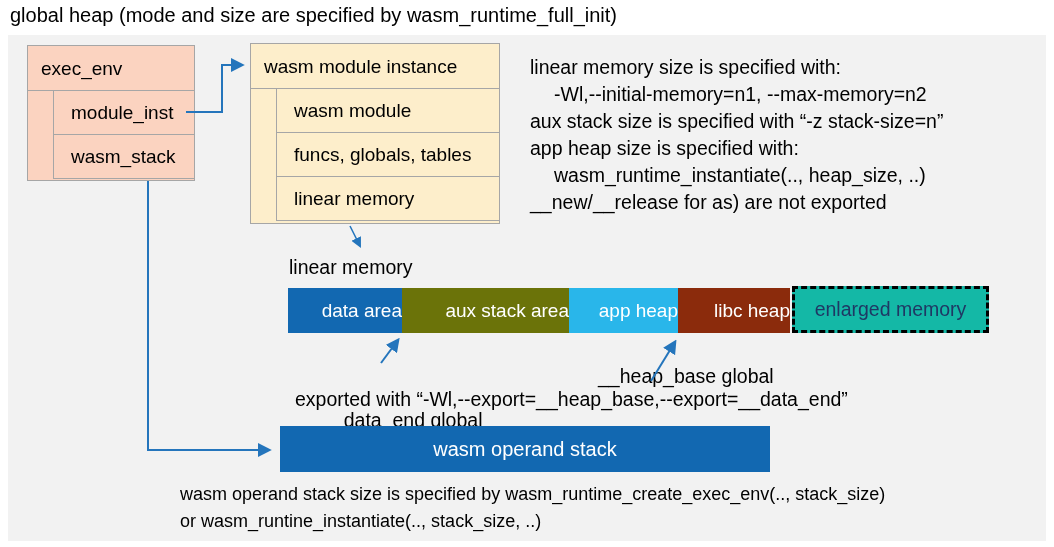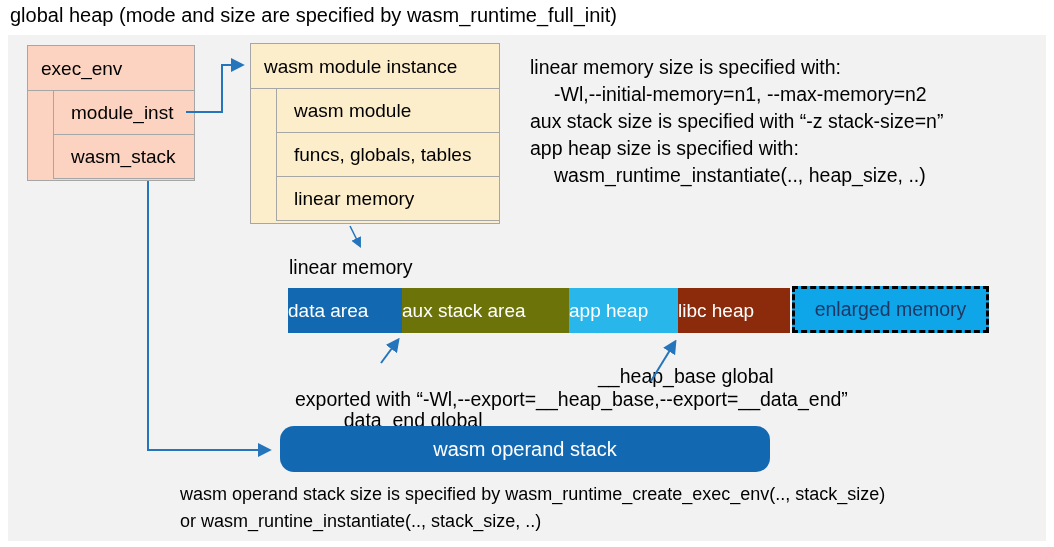--- a/index.html
+++ b/index.html
@@ -22,34 +22,34 @@
   #module-instance{left:250px;top:43px;width:250px;height:181px;}
 
   
   #notes-right{left:530px;top:54px;width:505px;font-size:19.5px;line-height:27px;}
   #notes-right .line{white-space:nowrap;}
   #notes-right .indent{padding-left:24px;}
 
   
   #lm-label{left:289px;top:256px;font-size:19.5px;}
   #lm-bar{left:288px;top:288px;height:45px;display:flex;}
-  .mem-seg{height:45px;display:flex;align-items:center;justify-content:flex-start;
+  .mem-seg{height:45px;display:flex;align-items:center;justify-content:flex-end;
     color:#ffffff;font-size:19px;white-space:nowrap;}
   #enlarged{left:792px;top:286px;width:197px;height:47px;border:3px dashed #000;
     box-sizing:border-box;display:flex;align-items:center;justify-content:center;
-    color:#1f3864;font-size:19.5px;background:#0ea5e9;}
+    color:#1f3864;font-size:19.5px;background:#14b8a6;}
 
   
   #data-end-label{left:322px;top:361px;font-size:19.5px;margin-top:48px;}
   #heap-base-label{left:598px;top:365px;font-size:19.5px;}
   #exported-label{left:295px;top:388px;font-size:19.5px;white-space:nowrap;}
 
   
   #operand-stack{left:280px;top:426px;width:490px;height:46px;background:#1268b1;
-    color:#fff;display:flex;align-items:center;justify-content:center;font-size:20px;border-radius:14px;}
+    color:#fff;display:flex;align-items:center;justify-content:center;font-size:20px;}
 
   
   #notes-bottom{left:180px;top:481px;font-size:18px;line-height:26.5px;}
   #notes-bottom .line{white-space:nowrap;}
 
   #connector-layer{left:0;top:0;width:1054px;height:547px;pointer-events:none;}
 </style>
 </head>
 <body>
 
@@ -75,20 +75,21 @@
       <div class="struct-row">linear memory</div>
     </div>
   </div>
 
   <div id="notes-right" class="abs">
     <div class="line">linear memory size is specified with:</div>
     <div class="line indent">-Wl,--initial-memory=n1, --max-memory=n2</div>
     <div class="line">aux stack size is specified with “-z stack-size=n”</div>
     <div class="line">app heap size is specified with:</div>
     <div class="line indent">wasm_runtime_instantiate(.., heap_size, ..)</div>
+    <div class="line">__new/__release for as) are not exported</div>
   </div>
 
   <div id="lm-label" class="abs">linear memory</div>
   <div id="lm-bar" class="abs">
     <div class="mem-seg" style="background: rgb(18, 104, 177); width: 114px;">
       <span>data area</span>
     </div>
     <div class="mem-seg" style="background: rgb(107, 115, 9); width: 167px;">
       <span>aux stack area</span>
     </div>

